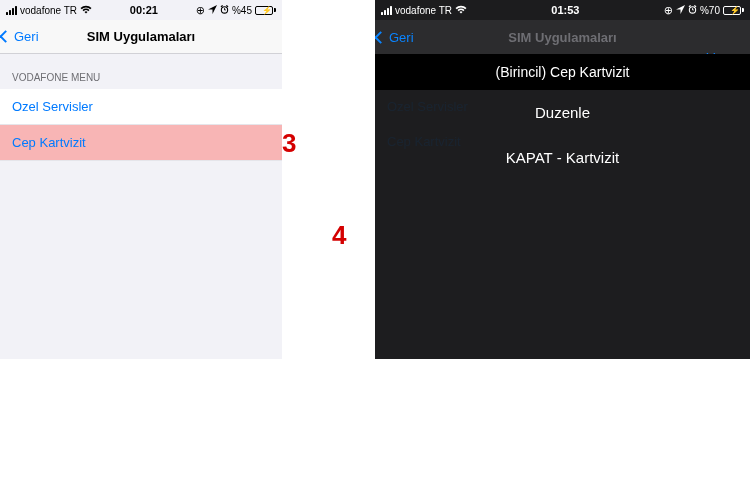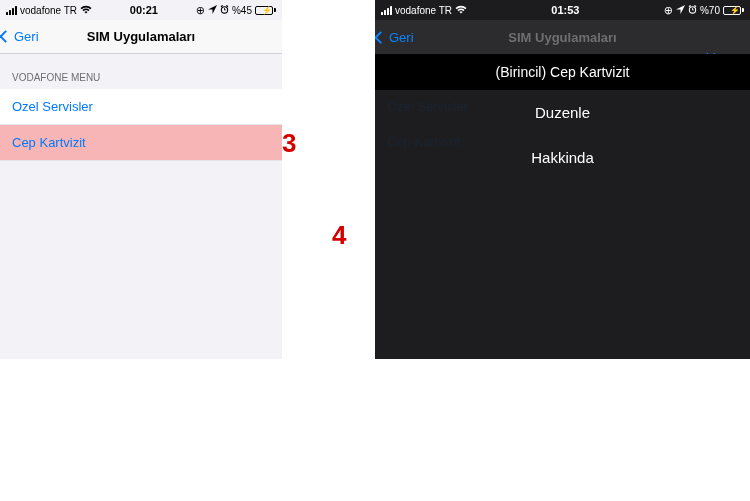--- a/index.html
+++ b/index.html
@@ -316,15 +316,15 @@
 
   <div class="dim-list">
     <div class="dim-header">VODAFONE MENU</div>
     <div class="dim-item">Ozel Servisler</div>
     <div class="dim-item">Cep Kartvizit</div>
   </div>
 
   <div class="sheet">
     <div class="sheet-title">(Birincil) Cep Kartvizit</div>
     <div class="sheet-item">Duzenle</div>
-    <div class="sheet-item">Hakkinda</div>
+    <div class="sheet-item">KAPAT - Kartvizit</div>
   </div>
 </div>
 
 </body></html>

